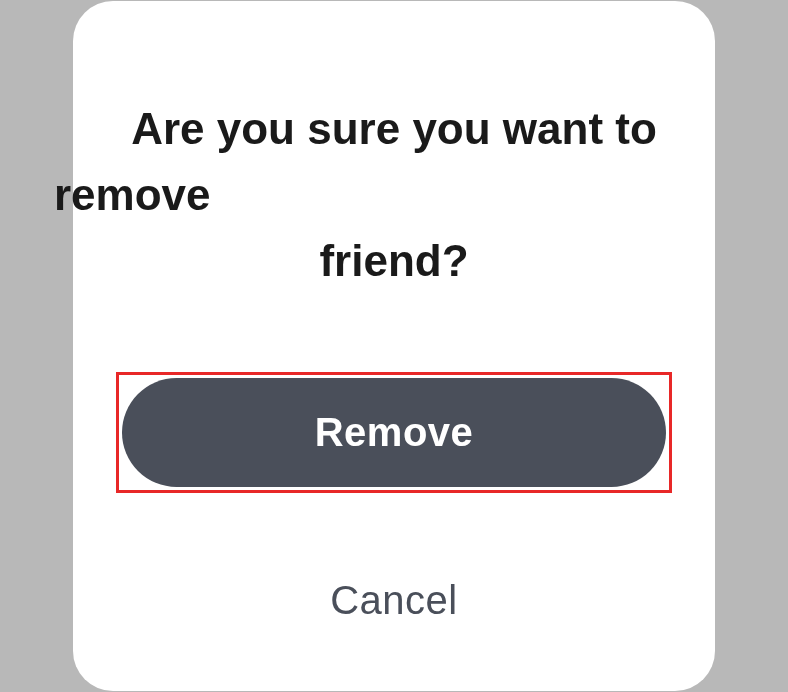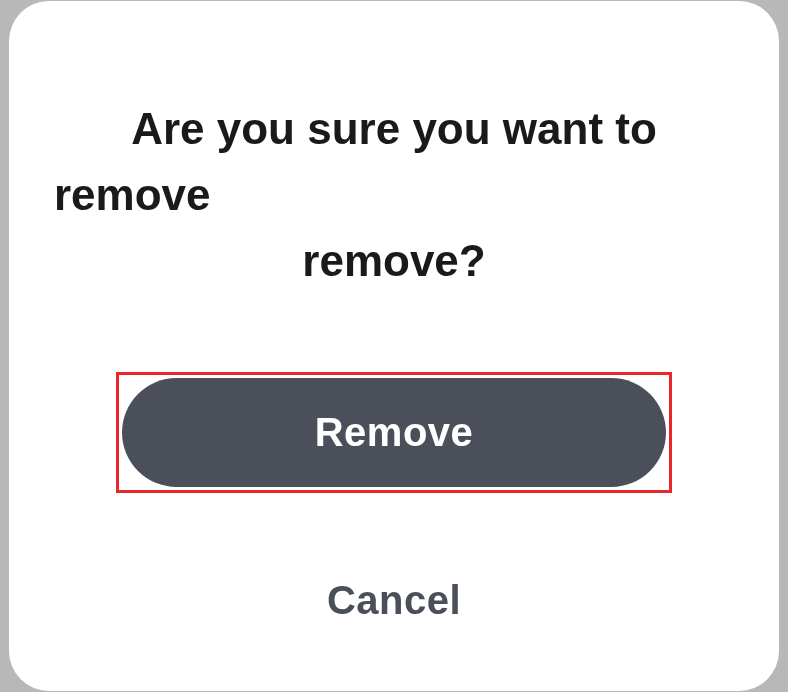--- a/index.html
+++ b/index.html
@@ -13,21 +13,21 @@
       background: #b8b8b8;
       font-family: -apple-system, BlinkMacSystemFont, 'Segoe UI', Helvetica, Arial, sans-serif;
       display: flex;
       align-items: center;
       justify-content: center;
       overflow: hidden;
     }
     .modal {
       background: #ffffff;
       border-radius: 40px;
-      width: 770px;
+      width: 642px;
       height: 690px;
       padding: 95px 50px 20px 50px;
       display: flex;
       flex-direction: column;
       align-items: center;
     }
     .modal-title {
       color: #1a1a1a;
       font-size: 44px;
       font-weight: 600;
@@ -63,33 +63,33 @@
       padding: 32px 0;
       width: 544px;
       cursor: pointer;
       letter-spacing: 0.5px;
     }
     .cancel-button {
       background: transparent;
       border: none;
       color: #4a4f5a;
       font-size: 40px;
-      font-weight: 700;
+      font-weight: 400;
       cursor: pointer;
       letter-spacing: 0.5px;
     }
   </style>
 </head>
 <body>
 
 <div class="modal">
   <div class="modal-title">
     <span class="title-line1">Are you sure you want to</span>
     <span class="title-line2">
       <span>remove</span>
     </span>
-    <span class="title-line3">remove?</span>
+    <span class="title-line3">friend?</span>
   </div>
   <div class="button-highlight">
     <button class="remove-button">Remove</button>
   </div>
   <button class="cancel-button">Cancel</button>
 </div>
 
 </body></html>

